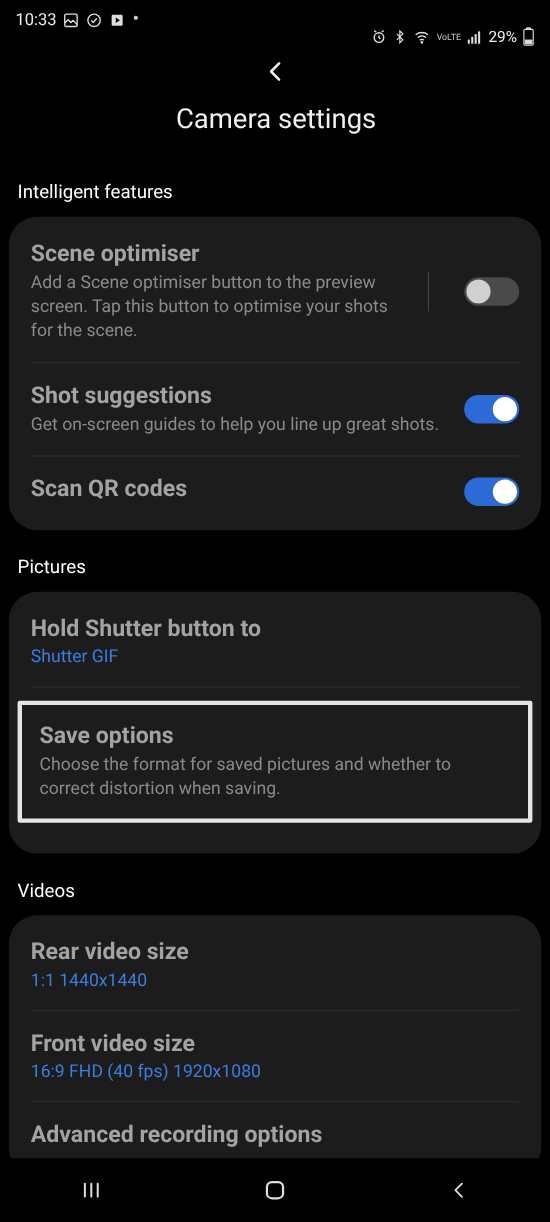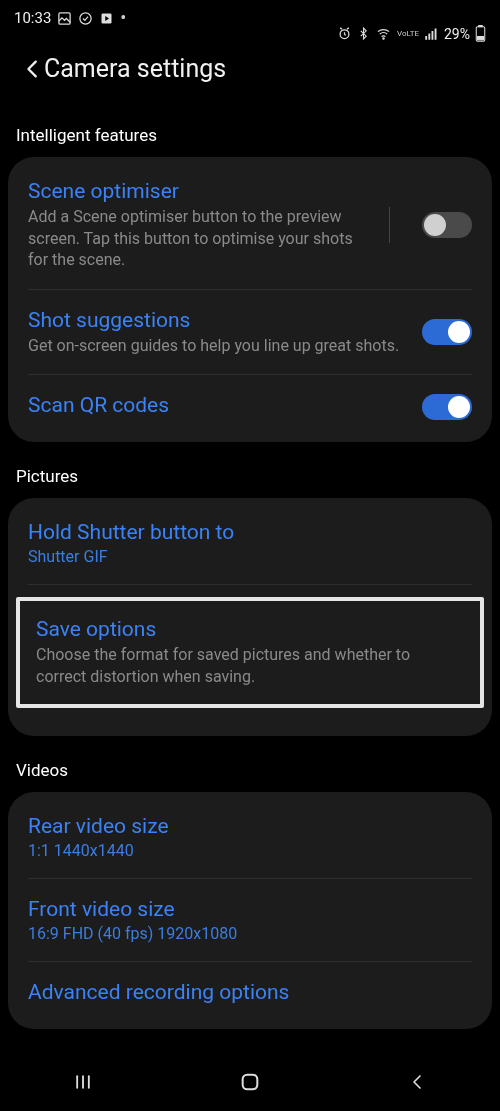--- a/index.html
+++ b/index.html
@@ -39,21 +39,23 @@
       margin-top: 31px;
     }
     .mini-icon {
       display: inline-flex;
       align-items: center;
       justify-content: center;
     }
     .header {
       display: flex;
       align-items: center;
+      gap: 18px;
       padding: 18px 20px 36px 22px;
+      flex-direction: column;
     }
     .back-arrow {
       display: flex;
       align-items: center;
       justify-content: center;
     }
     .header-title {
       font-size: 25px;
       font-weight: 400;
       color: #f0f0f0;
@@ -78,23 +80,23 @@
       align-items: center;
       justify-content: space-between;
       gap: 16px;
     }
     .row-body {
       flex: 1;
       min-width: 0;
     }
     .row-title {
       font-size: 21px;
-      color: #3b82f6;
+      color: #a3a3a3;
       margin-bottom: 3px;
-      font-weight: 400;
+      font-weight: 700;
     }
     .row-desc {
       font-size: 16px;
       color: #8a8a8a;
       line-height: 1.35;
     }
     .row-desc-link {
       font-size: 16px;
       color: #3b7de0;
     }

